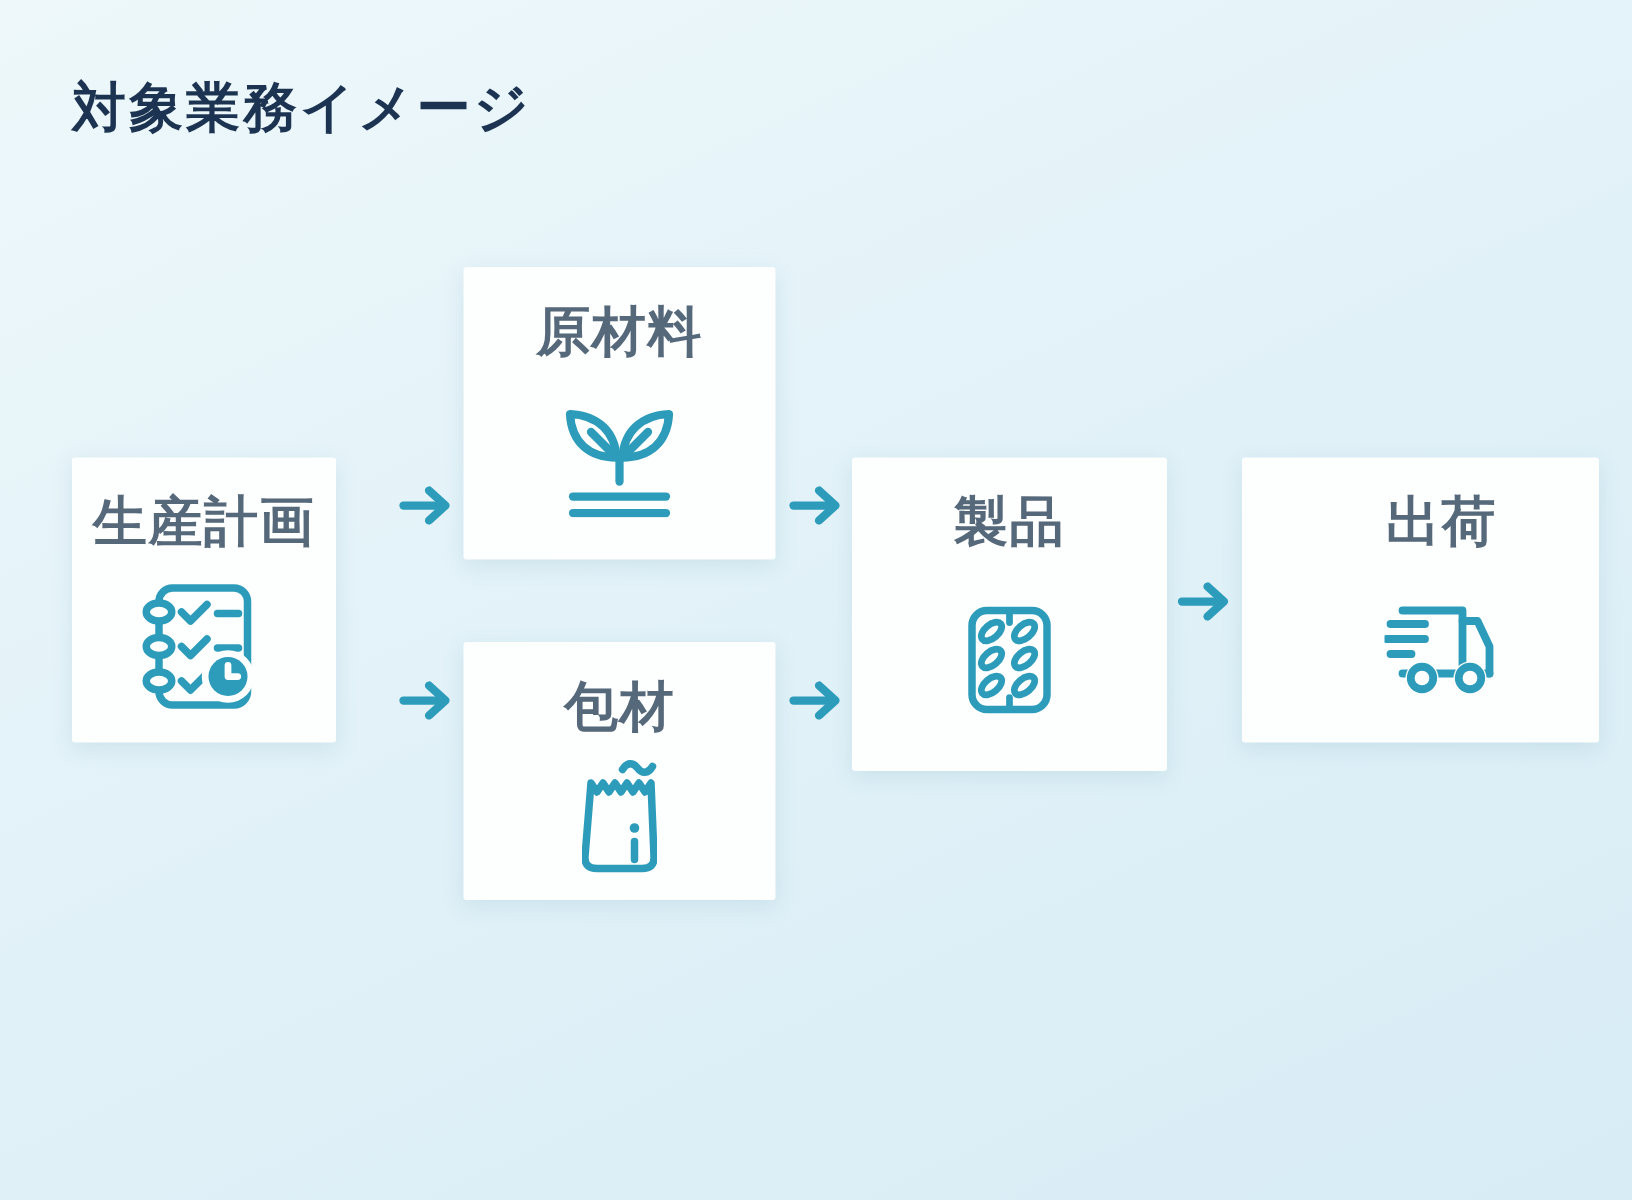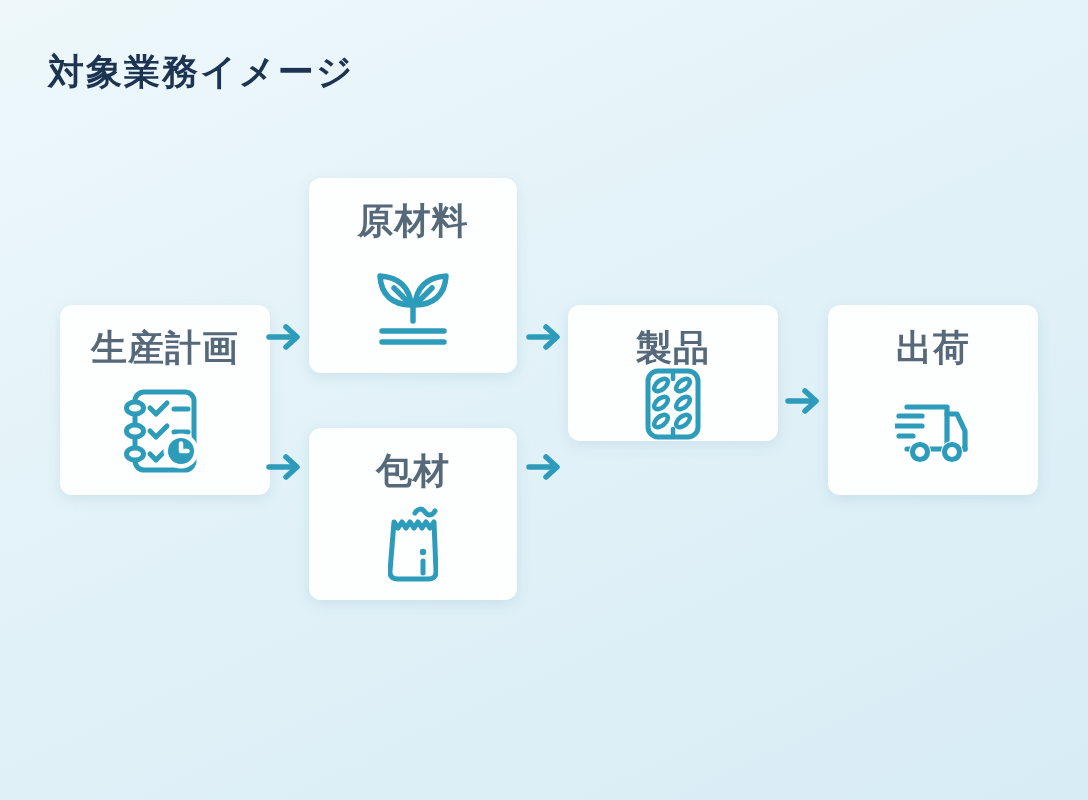--- a/index.html
+++ b/index.html
@@ -7,34 +7,34 @@
     width:1088px;height:800px;
     font-family:"Liberation Sans","DejaVu Sans",sans-serif;
     background:linear-gradient(155deg,#eef8fb 0%,#e2f2f8 45%,#d8ecf5 100%);
     position:relative;overflow:hidden;
   }
   .page-title{
     position:absolute;left:48px;top:48px;
     font-size:36px;font-weight:700;color:#1c3452;letter-spacing:2px;
   }
   .card{
-    position:absolute;background:#fdfefe;border-radius:12px;
+    position:absolute;background:#fdfefe;border-radius:2px;
     box-shadow:0 4px 14px rgba(96,150,175,.16);
     display:flex;flex-direction:column;align-items:center;
   }
   .card .label{
     margin-top:24px;font-size:36px;font-weight:700;color:#56697b;
     line-height:1.05;letter-spacing:1px;white-space:nowrap;
   }
   .card .icon{flex:1;display:flex;align-items:center;justify-content:center;}
-  #card-production-plan{left:60px;top:305px;width:210px;height:190px;text-align:center;}
+  #card-production-plan{left:48px;top:305px;width:176px;height:190px;text-align:center;}
   #card-raw-materials{left:309px;top:178px;width:208px;height:195px;}
   #card-packaging-materials{left:309px;top:428px;width:208px;height:172px;}
-  #card-products{left:568px;top:305px;width:210px;height:136px;}
-  #card-shipping{left:828px;top:305px;width:210px;height:190px;}
+  #card-products{left:568px;top:305px;width:210px;height:209px;}
+  #card-shipping{left:828px;top:305px;width:210px;height:190px;padding-left:28px;}
   .arrow{position:absolute;width:36px;height:34px;}
   #arrow-1{left:266px;top:320px;}
   #arrow-2{left:266px;top:450px;}
   #arrow-3{left:526px;top:320px;}
   #arrow-4{left:526px;top:450px;}
   #arrow-5{left:785px;top:384px;}
   svg{display:block;}
 </style>
 </head>
 <body>

